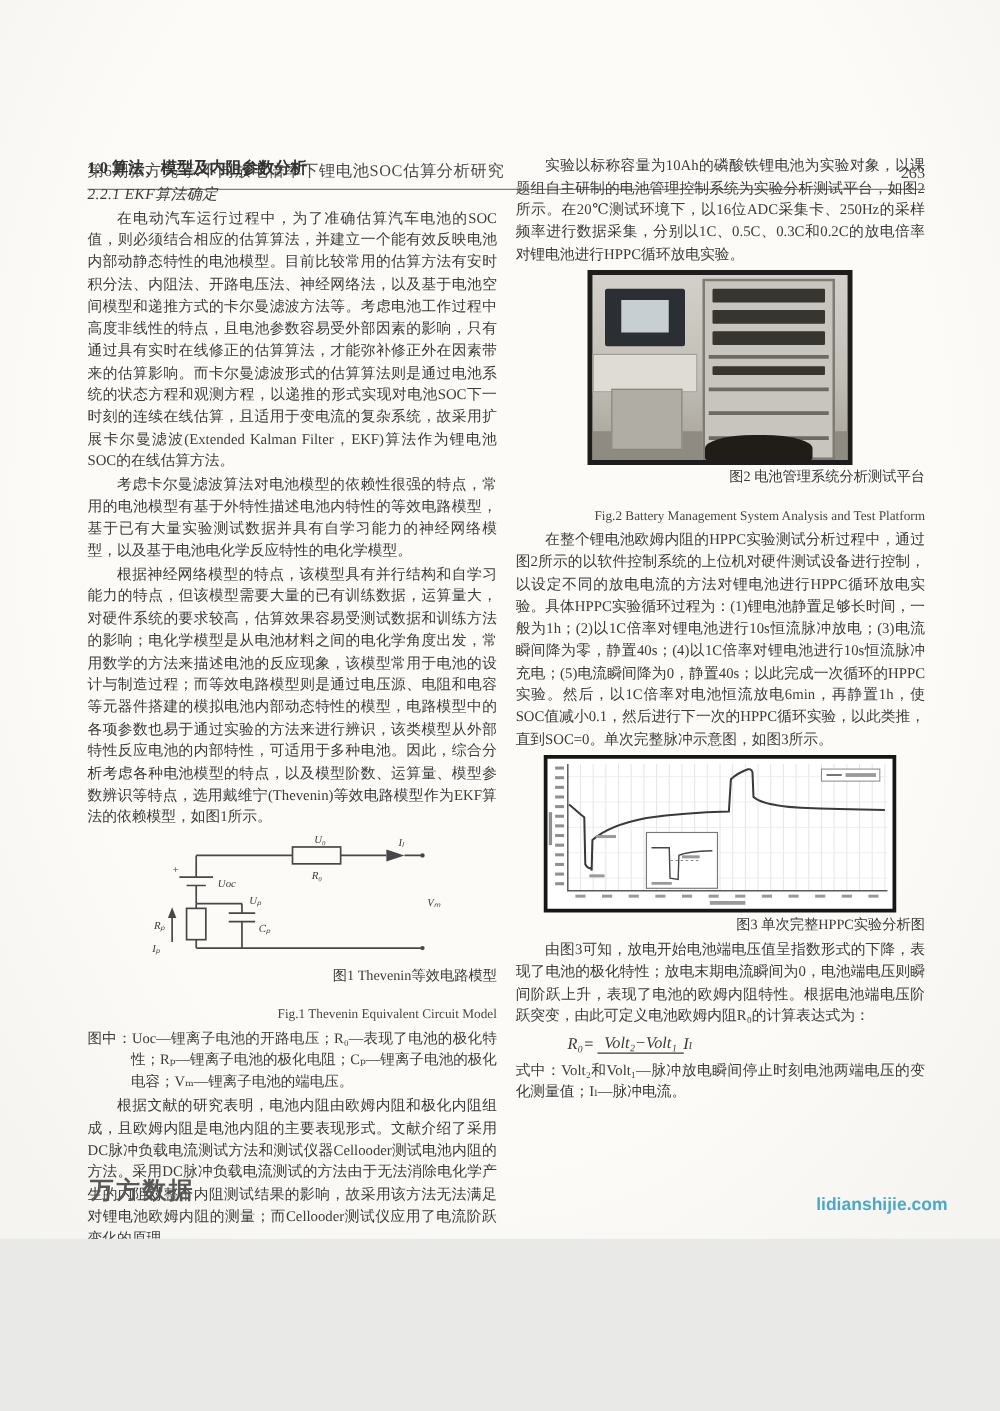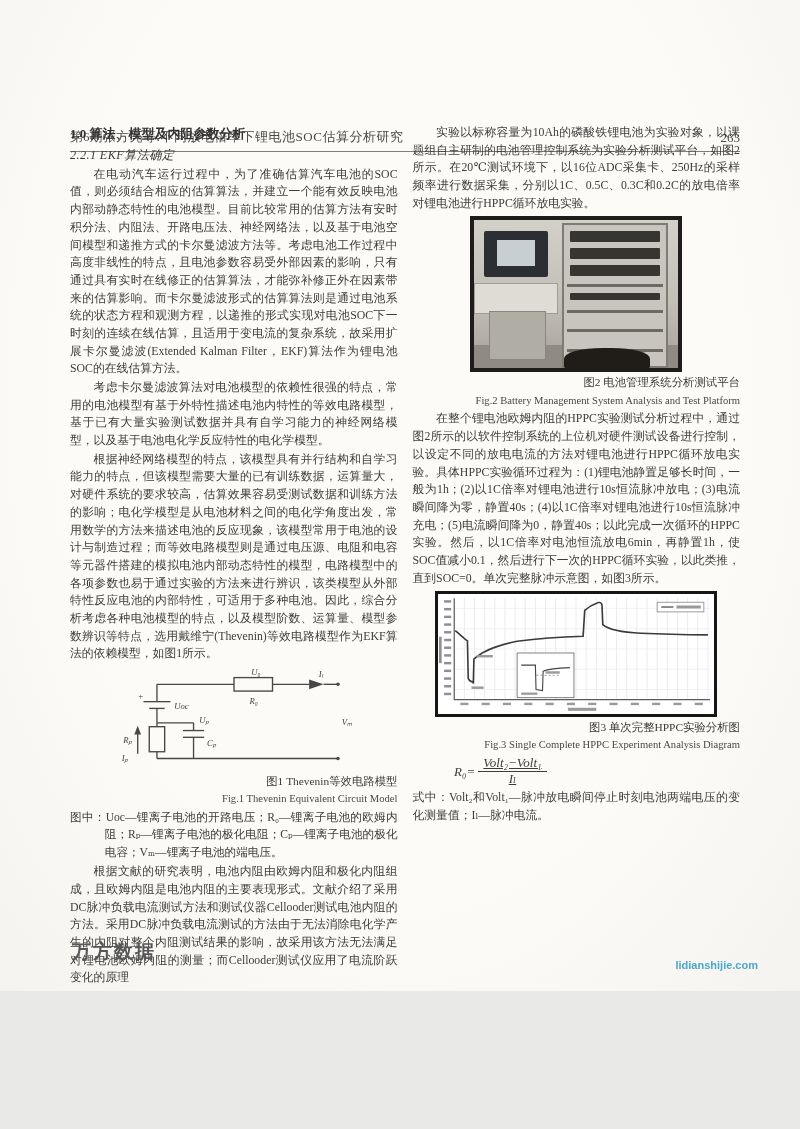--- a/index.html
+++ b/index.html
@@ -14,21 +14,21 @@
   .header .mid{flex:1;text-align:left;letter-spacing:.5px;margin-top:36px;}
   
   .columns{position:absolute;top:124px;left:70px;right:60px;display:flex;gap:15px;}
   .col{width:50%;font-size:11.8px;line-height:1.5;text-align:justify;}
   .para{margin:0 0 1px 0;text-indent:2em;}
   .para.cont{text-indent:0;}
   .h-sec{margin:0 0 2px 0;font-size:13px;font-weight:bold;color:#333;}
   .h-sub{margin:1px 0 2px 0;font-size:12.2px;font-style:italic;font-weight:normal;color:#3a3a3a;letter-spacing:.4px;}
   figure{margin:4px 0 2px 0;text-align:right;}
   .cap-cn{font-size:11.4px;margin-top:2px;color:#3a3a3a;}
-  .cap-en{font-size:10.6px;color:#474747;margin-top:1px;}
+  .cap-en{font-size:10.6px;color:#474747;margin-top:14px;}
   .legendline{margin:1px 0 2px 0;padding-left:3em;text-indent:-3em;font-size:11.6px;}
   
   .circuit{display:block;margin:0 auto;}
   .circuit path,.circuit line,.circuit rect.comp{stroke:#474747;stroke-width:1.4;fill:none;}
   .circuit text{font-size:9px;font-style:italic;fill:#3c3c3c;font-family:"Liberation Serif",serif;}
   
   .photo{position:relative;width:204px;height:148px;margin:3px auto 1px auto;border:4px solid #1e1d1b;
          background:linear-gradient(#d3d0c9 0%,#c2bfb7 55%,#a5a199 100%);overflow:hidden;}
   .photo .floor{position:absolute;left:0;right:0;bottom:0;height:16%;background:#8f8b83;}
   .photo .desk{position:absolute;left:0;top:42%;width:40%;height:20%;background:#dedcd5;border:1px solid #a09d95;}
@@ -37,27 +37,27 @@
   .photo .screen{position:absolute;left:11%;top:13%;width:19%;height:18%;background:#c8cfd2;}
   .photo .rack{position:absolute;left:43%;top:2%;width:50%;height:95%;background:#c8c5be;
                border:2px solid #7e7b74;}
   .photo .unit{position:absolute;left:6%;width:88%;height:8%;background:#37352f;border-radius:1px;}
   .photo .shelf{position:absolute;left:3%;width:94%;height:2%;background:#6d6a63;}
   .photo .cables{position:absolute;left:44%;bottom:-2%;width:42%;height:16%;background:#201d18;border-radius:45% 45% 20% 20%;}
   
   .chartbox{width:276px;height:120px;margin:4px auto 1px auto;border:3px solid #161616;background:#fff;}
   
   .formula{display:flex;align-items:center;margin:3px 0 3px 3.2em;font-size:13px;font-style:italic;}
-  .frac{display:inline-flex;flex-direction:column;align-items:center;line-height:1.12;margin-left:3px;text-decoration:underline;}
+  .frac{display:inline-flex;flex-direction:row;align-items:center;line-height:1.12;margin-left:3px;}
   .frac .num{padding:0 5px;border-bottom:1.1px solid #3c3c3c;}
   
   .wm{position:absolute;left:72px;bottom:26px;font-family:"Liberation Sans","DejaVu Sans",sans-serif;
       font-size:19px;font-weight:bold;color:#575757;letter-spacing:2px;}
   .site{position:absolute;right:42px;bottom:20px;font-family:"Liberation Sans","DejaVu Sans",sans-serif;
-        font-size:11px;font-weight:bold;color:#4aa9cb;}
+        font-size:14px;font-weight:bold;color:#4aa9cb;}
 </style>
 </head>
 <body>
 
 <div class="page">
 
   <div class="header">
     <span>第6期</span>
     <span class="mid">张方亮等:不同放电倍率下锂电池SOC估算分析研究</span>
     <span>263</span>
@@ -111,21 +111,21 @@
           <path d="M70,95 H258"></path>
           <circle cx="258" cy="95" r="1.8" fill="#474747" stroke="none"></circle>
           <text x="262" y="60">Vₘ</text>
         </svg>
         <figcaption>
           <div class="cap-cn">图1 Thevenin等效电路模型</div>
           <div class="cap-en">Fig.1 Thevenin Equivalent Circuit Model</div>
         </figcaption>
       </figure>
 
-      <p class="legendline">图中：Uoc—锂离子电池的开路电压；R₀—锂离子电池的欧姆内阻；Rₚ—锂离子电池的极化电阻；Cₚ—锂离子电池的极化电容；Vₘ—锂离子电池的端电压。</p>
+      <p class="legendline">图中：Uoc—锂离子电池的开路电压；R₀—表现了电池的极化特性；Rₚ—锂离子电池的极化电阻；Cₚ—锂离子电池的极化电容；Vₘ—锂离子电池的端电压。</p>
       <p class="para">根据文献的研究表明，电池内阻由欧姆内阻和极化内阻组成，且欧姆内阻是电池内阻的主要表现形式。文献介绍了采用DC脉冲负载电流测试方法和测试仪器Cellooder测试电池内阻的方法。采用DC脉冲负载电流测试的方法由于无法消除电化学产生的内阻对整个内阻测试结果的影响，故采用该方法无法满足对锂电池欧姆内阻的测量；而Cellooder测试仪应用了电流阶跃变化的原理</p>
     </div>
 
     <div class="col">
       <p class="para">实验以标称容量为10Ah的磷酸铁锂电池为实验对象，以课题组自主研制的电池管理控制系统为实验分析测试平台，如图2所示。在20℃测试环境下，以16位ADC采集卡、250Hz的采样频率进行数据采集，分别以1C、0.5C、0.3C和0.2C的放电倍率对锂电池进行HPPC循环放电实验。</p>
 
       <figure>
         <div class="photo">
           <div class="floor"></div>
           <div class="desk"></div>
@@ -218,24 +218,24 @@
 
             <g>
               <rect x="216" y="8" width="46" height="9.5" fill="#fff" stroke="#888" stroke-width="0.8"></rect>
               <path d="M220,12.7 H232" stroke="#444" stroke-width="1.2"></path>
               <rect x="235" y="11.2" width="24" height="3" fill="#9a9a9a"></rect>
             </g>
           </svg>
         </div>
         <figcaption>
           <div class="cap-cn">图3 单次完整HPPC实验分析图</div>
-          <div class="cap-en">Fig.3 Single Complete HPPC Experiment Analysis Diagram</div>
         </figcaption>
       </figure>
 
+      <p class="para">由图3可知，放电开始电池端电压值呈指数形式的下降，表现了电池的极化特性；放电末期电流瞬间为0，电池端电压则瞬间阶跃上升，表现了电池的欧姆内阻特性。根据电池端电压阶跃突变，由此可定义电池欧姆内阻R₀的计算表达式为：</p>
 
       <div class="formula">
         <span>R₀=</span>
         <span class="frac">
           <span class="num">Volt₂−Volt₁</span>
           <span class="den">Iₗ</span>
         </span>
       </div>
 
       <p class="para cont">式中：Volt₂和Volt₁—脉冲放电瞬间停止时刻电池两端电压的变化测量值；Iₗ—脉冲电流。</p>

